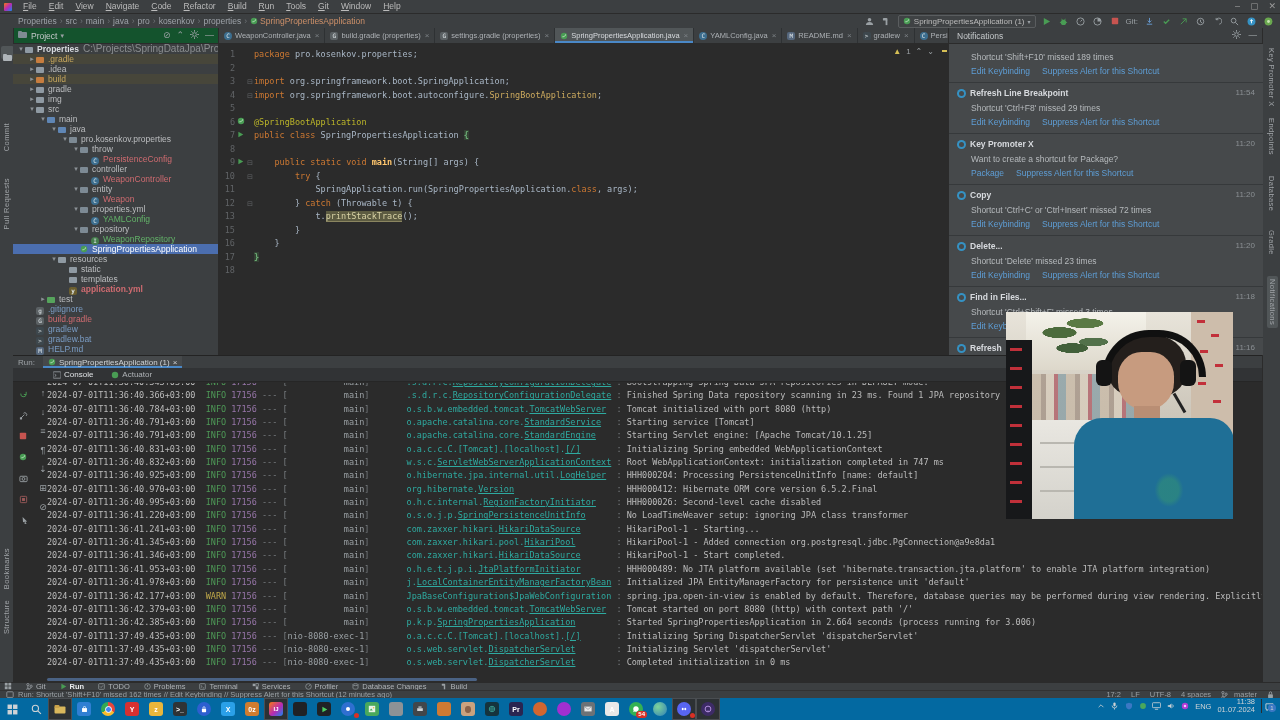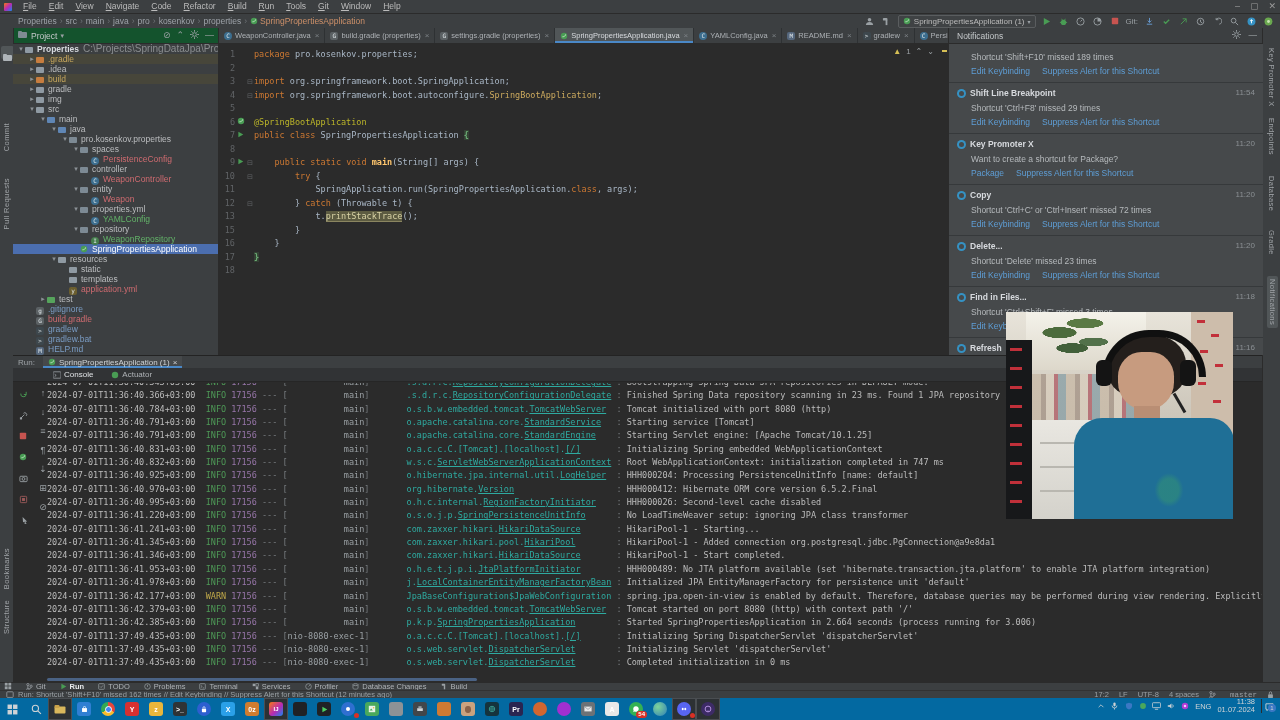--- a/index.html
+++ b/index.html
@@ -436,21 +436,21 @@
         <span>java</span>
       </div>
       <div class="trow" style="padding-left: 48px;">
         <span class="chev">▾</span>
         <span class="tico"><span class="fico" style="background:#7d8a94;"></span></span>
         <span>pro.kosenkov.properties</span>
       </div>
       <div class="trow" style="padding-left: 59px;">
         <span class="chev">▾</span>
         <span class="tico"><span class="fico" style="background:#7d8a94;"></span></span>
-        <span>spaces</span>
+        <span>throw</span>
       </div>
       <div class="trow" style="padding-left: 70px;">
         <span class="chev"></span>
         <span class="tico"><span class="cico" style="background:#3c6e8f;">C</span></span>
         <span style="color: rgb(207, 107, 112);">PersistenceConfig</span>
       </div>
       <div class="trow" style="padding-left: 59px;">
         <span class="chev">▾</span>
         <span class="tico"><span class="fico" style="background:#7d8a94;"></span></span>
         <span>controller</span>
@@ -506,21 +506,21 @@
       <div class="trow" style="padding-left: 48px;">
         <span class="chev"></span>
         <span class="tico"><span class="fico" style="background:#8f9aa3;"></span></span>
         <span>static</span>
       </div>
       <div class="trow" style="padding-left: 48px;">
         <span class="chev"></span>
         <span class="tico"><span class="fico" style="background:#8f9aa3;"></span></span>
         <span>templates</span>
       </div>
-      <div class="trow" style="padding-left: 48px;">
+      <div class="trow" style="padding-left: 48px; font-weight: bold;">
         <span class="chev"></span>
         <span class="tico"><span class="cico" style="background:#6b5e2f;border-radius:2px;">y</span></span>
         <span style="color: rgb(207, 107, 112);">application.yml</span>
       </div>
       <div class="trow" style="padding-left: 26px;">
         <span class="chev">▸</span>
         <span class="tico"><span class="fico" style="background:#56a45c;"></span></span>
         <span>test</span>
       </div>
       <div class="trow" style="padding-left: 15px;">
@@ -602,21 +602,21 @@
         <div class="ncard" style="margin-top: -16px;">
           <div class="nbody">Shortcut 'Shift+F10' missed 189 times</div>
           <div class="nlinks">
             <span>Edit Keybinding</span>
             <span>Suppress Alert for this Shortcut</span>
           </div>
         </div>
         <div class="ncard">
           <div class="ntitle">
             <span class="nico"></span>
-            <span>Shift Line Breakpoint</span>
+            <span>Refresh Line Breakpoint</span>
           </div>
           <span class="ntime">11:54</span>
           <div class="nbody">Shortcut 'Ctrl+F8' missed 29 times</div>
           <div class="nlinks">
             <span>Edit Keybinding</span>
             <span>Suppress Alert for this Shortcut</span>
           </div>
         </div>
         <div class="ncard">
           <div class="ntitle">
@@ -859,21 +859,21 @@
       <svg width="8" height="8" viewBox="0 0 10 10">
           <rect x="1" y="1" width="8" height="7" rx="1" fill="none" stroke="#9aa0a4"></rect>
         </svg>
       <span>Run: Shortcut 'Shift+F10' missed 162 times // Edit Keybinding // Suppress Alert for this Shortcut (12 minutes ago)</span>
     </span>
     <span id="status-right">
       <span>17:2</span>
       <span>LF</span>
       <span>UTF-8</span>
       <span>4 spaces</span>
-      <span style="display:flex;align-items:center;gap:14px;font-family:Liberation Mono, monospace;">
+      <span style="display:flex;align-items:center;gap:6px;">
         <svg width="7" height="8" viewBox="0 0 8 10">
             <circle cx="2" cy="2" r="1.4" fill="none" stroke="#9aa0a4"></circle>
             <circle cx="2" cy="8" r="1.4" fill="none" stroke="#9aa0a4"></circle>
             <circle cx="6" cy="4" r="1.4" fill="none" stroke="#9aa0a4"></circle>
             <path d="M2 3.5v3M6 5.5C6 7 4 7 3.2 7.4" stroke="#9aa0a4" fill="none"></path>
           </svg>
         <span>master</span>
       </span>
       <svg width="7" height="8" viewBox="0 0 8 10">
           <rect x="1" y="4" width="6" height="5" rx="1" fill="#9aa0a4"></rect>

